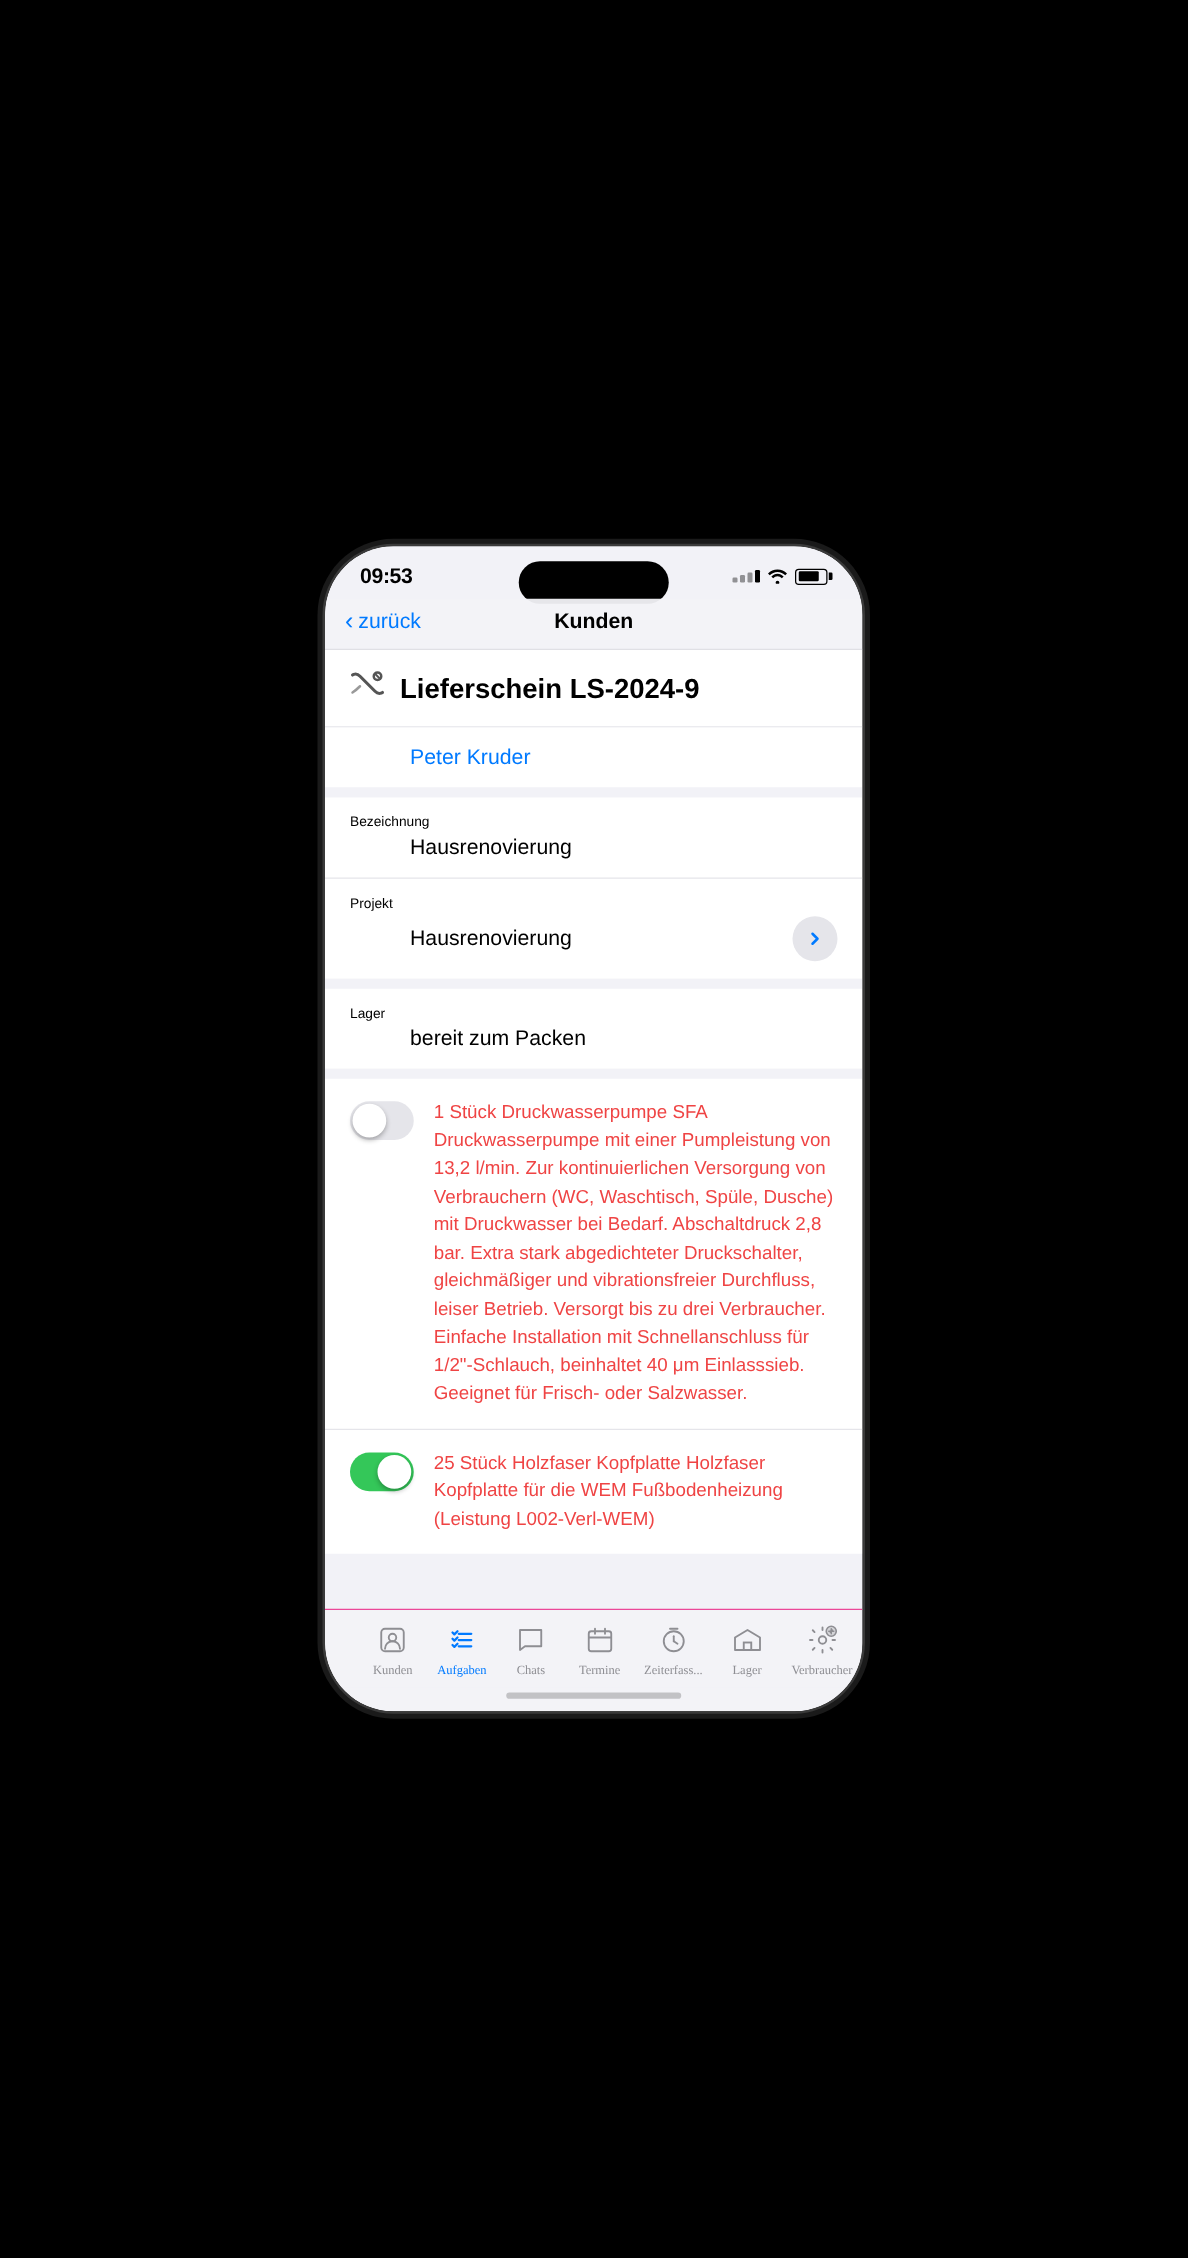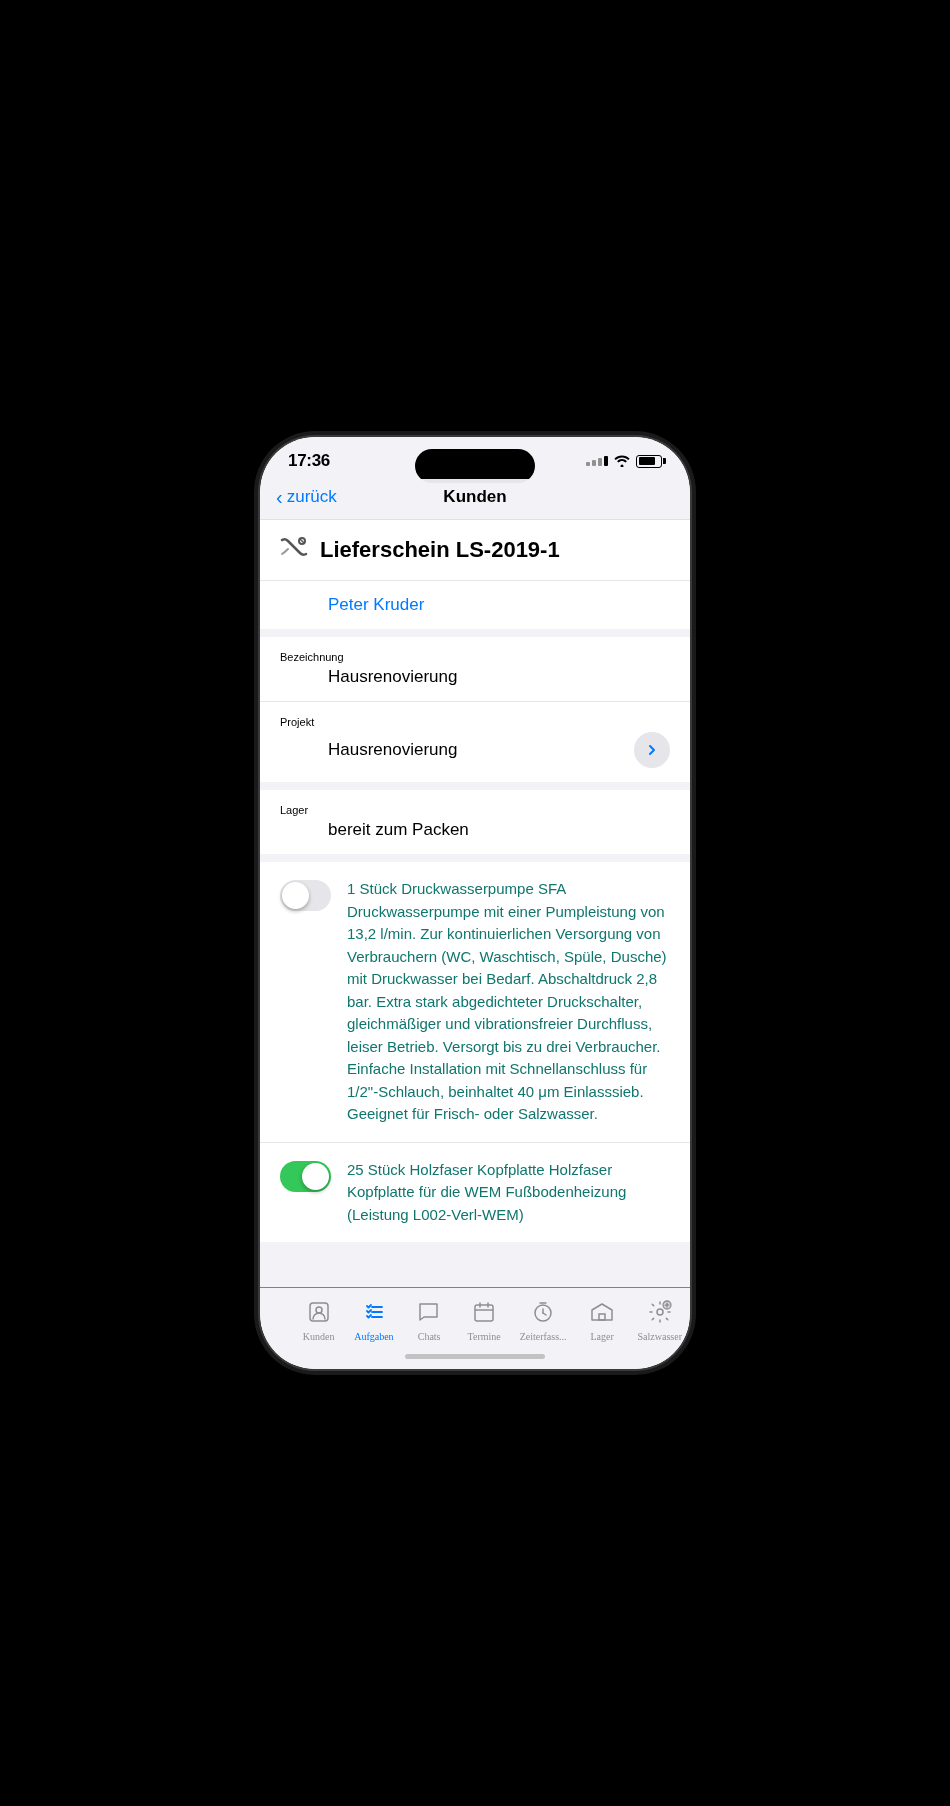--- a/index.html
+++ b/index.html
@@ -309,21 +309,21 @@
     .toggle.off .toggle-knob {
       left: 2px;
     }
 
     .toggle.on .toggle-knob {
       left: 22px;
     }
 
     .item-text {
       font-size: 15px;
-      color: #0f766e;
+      color: #ef4444;
       line-height: 1.5;
       flex: 1;
     }
 
     
     .tab-bar {
       background: rgba(242, 242, 247, 0.95);
       border-top: 1px solid #ec4899;
       padding: 8px 0 0;
       display: flex;
@@ -378,21 +378,21 @@
       opacity: 0.2;
     }
   </style>
 </head>
 <body>
 
 <div class="phone-frame">
   <div class="screen">
 
     <div class="status-bar">
-      <span class="status-time">17:36</span>
+      <span class="status-time">09:53</span>
       <div class="dynamic-island"></div>
       <div class="status-icons">
         <div class="signal-dots">
           <span></span>
             <span></span>
             <span></span>
             <span></span>
         </div>
         <svg width="16" height="12" viewBox="0 0 16 12">
           <path d="M8 9.5a1.5 1.5 0 1 1 0 3 1.5 1.5 0 0 1 0-3z" fill="#000"></path>
@@ -418,21 +418,21 @@
       <div class="form-section">
         <div class="doc-header">
           <span class="doc-icon">
             <svg width="28" height="22" viewBox="0 0 28 22" fill="none">
               <path d="M2 4C2 4 5 2 8 5L20 17C23 20 26 18 26 18" stroke="#555" stroke-width="2.5" stroke-linecap="round"></path>
               <path d="M2 18C2 18 5 16 8 13" stroke="#555" stroke-width="2" stroke-linecap="round" opacity="0.6"></path>
               <circle cx="22" cy="5" r="3" stroke="#555" stroke-width="2" fill="none"></circle>
               <line x1="20" y1="3" x2="24" y2="7" stroke="#555" stroke-width="1.5"></line>
             </svg>
           </span>
-          <span class="doc-title">Lieferschein LS-2019-1</span>
+          <span class="doc-title">Lieferschein LS-2024-9</span>
         </div>
       </div>
 
       <div class="form-section">
         <div class="form-row">
           <div class="form-value blue">Peter Kruder</div>
         </div>
       </div>
 
       <div class="section-divider"></div>
@@ -557,21 +557,21 @@
         <span class="tab-icon">
           <svg width="24" height="24" viewBox="0 0 24 24" fill="none">
             <circle cx="12" cy="12" r="3" stroke="#8e8e93" stroke-width="1.5"></circle>
             <path d="M12 2v2M12 20v2M4.22 4.22l1.42 1.42M18.36 18.36l1.42 1.42M2 12h2M20 12h2M4.22 19.78l1.42-1.42M18.36 5.64l1.42-1.42" stroke="#8e8e93" stroke-width="1.5" stroke-linecap="round"></path>
             <circle cx="19" cy="5" r="4" fill="#8e8e93" opacity="0.3"></circle>
             <circle cx="19" cy="5" r="4" stroke="#8e8e93" stroke-width="1.3"></circle>
             <line x1="17" y1="5" x2="21" y2="5" stroke="#8e8e93" stroke-width="1.2" stroke-linecap="round"></line>
             <line x1="19" y1="3" x2="19" y2="7" stroke="#8e8e93" stroke-width="1.2" stroke-linecap="round"></line>
           </svg>
         </span>
-        <span class="tab-label">Salzwasser</span>
+        <span class="tab-label">Verbraucher</span>
       </div>
 
     </div>
 
     <div class="home-indicator">
       <div class="home-bar"></div>
     </div>
 
   </div>
 </div>

